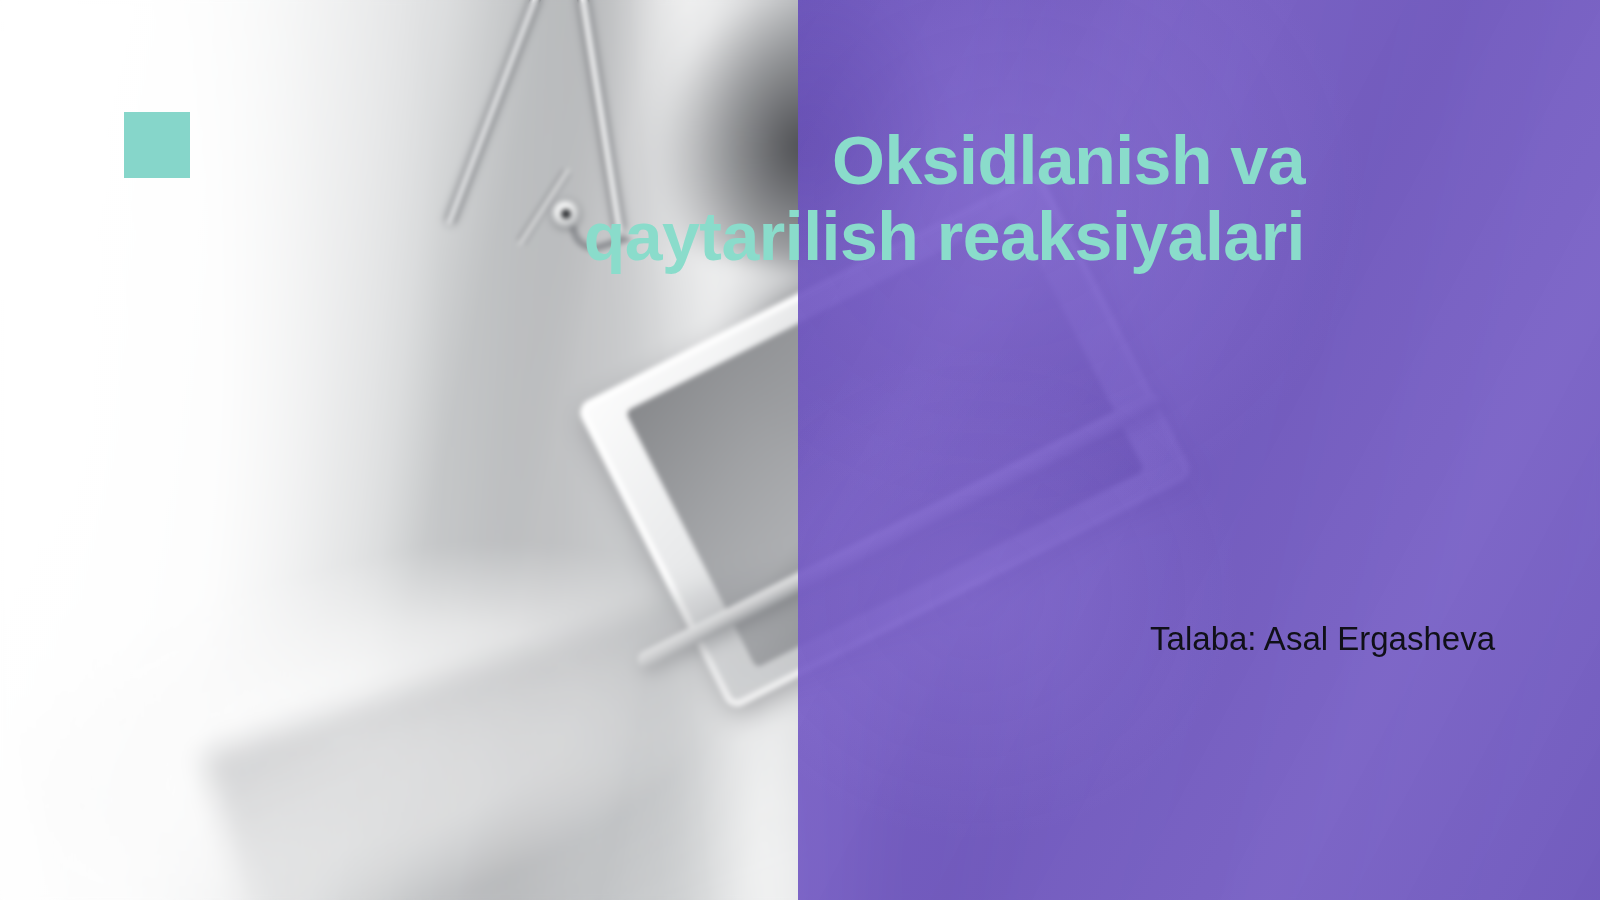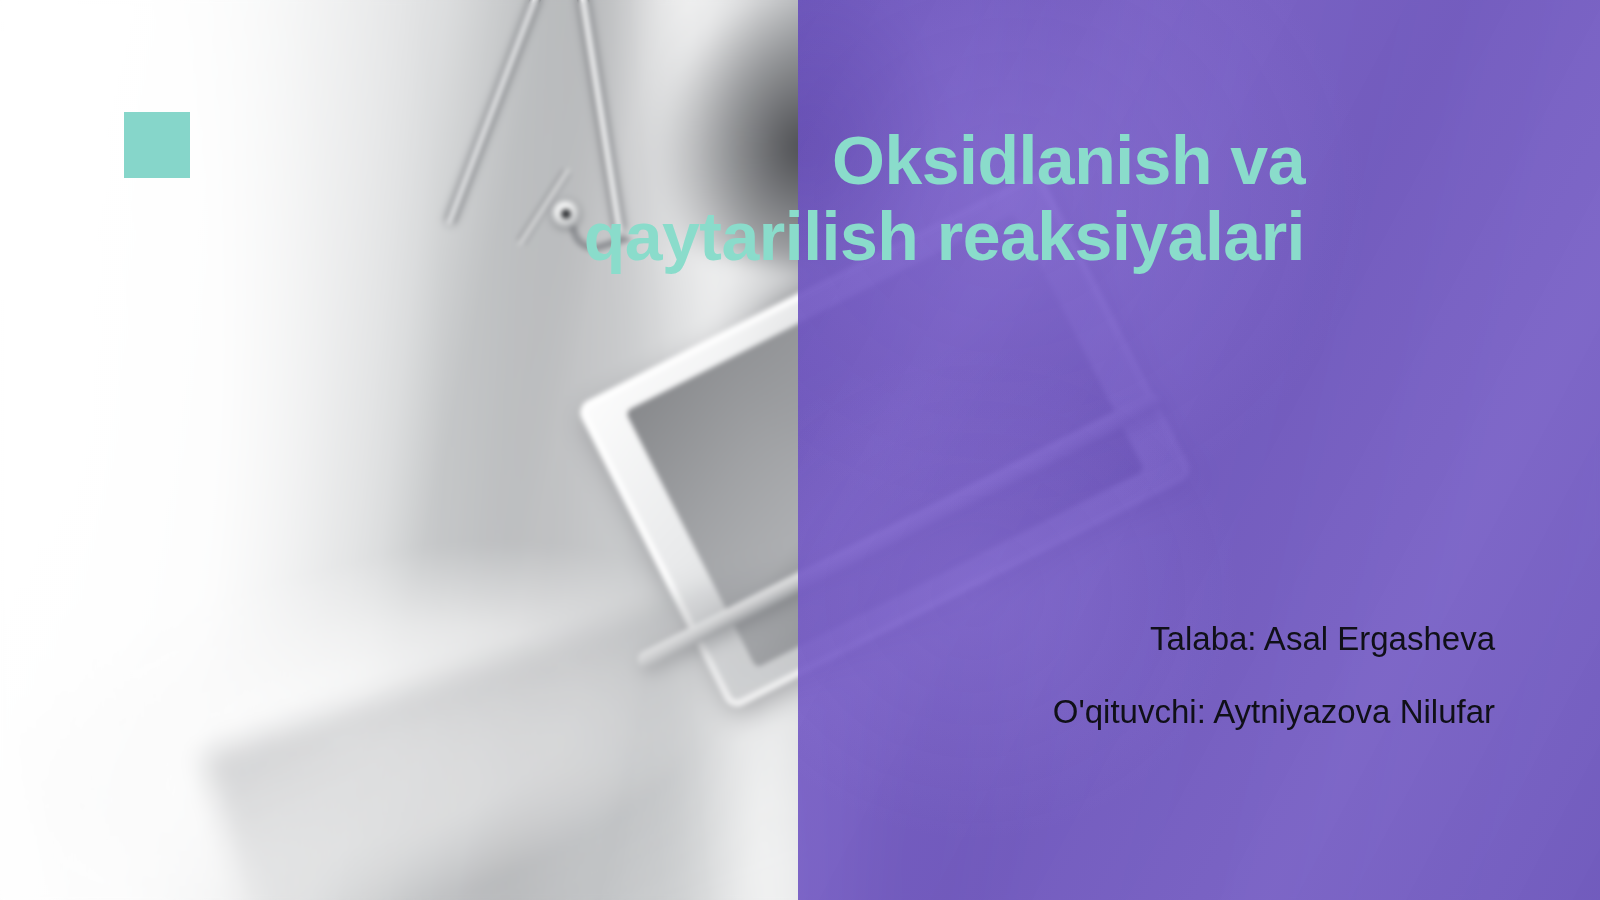--- a/index.html
+++ b/index.html
@@ -356,16 +356,15 @@
     <div class="purple-sheen-2"></div>
   </div>
 
   <div class="accent-square" style="background: rgb(134, 214, 202);"></div>
 
   <div class="title" style="color: rgb(138, 220, 203);">Oksidlanish va qaytarilish reaksiyalari</div>
 
   <div class="subtitle-block">
     <div class="subtitle-line" style="color: rgb(16, 16, 24); text-align: right;">Talaba: Asal Ergasheva</div>
     <div class="subtitle-gap"></div>
-    <div class="subtitle-line" style="color: rgb(16, 16, 24);">O'qituvchi: Aytniyazova Nilufar</div>
   </div>
 
 </div>
 
 </body></html>

